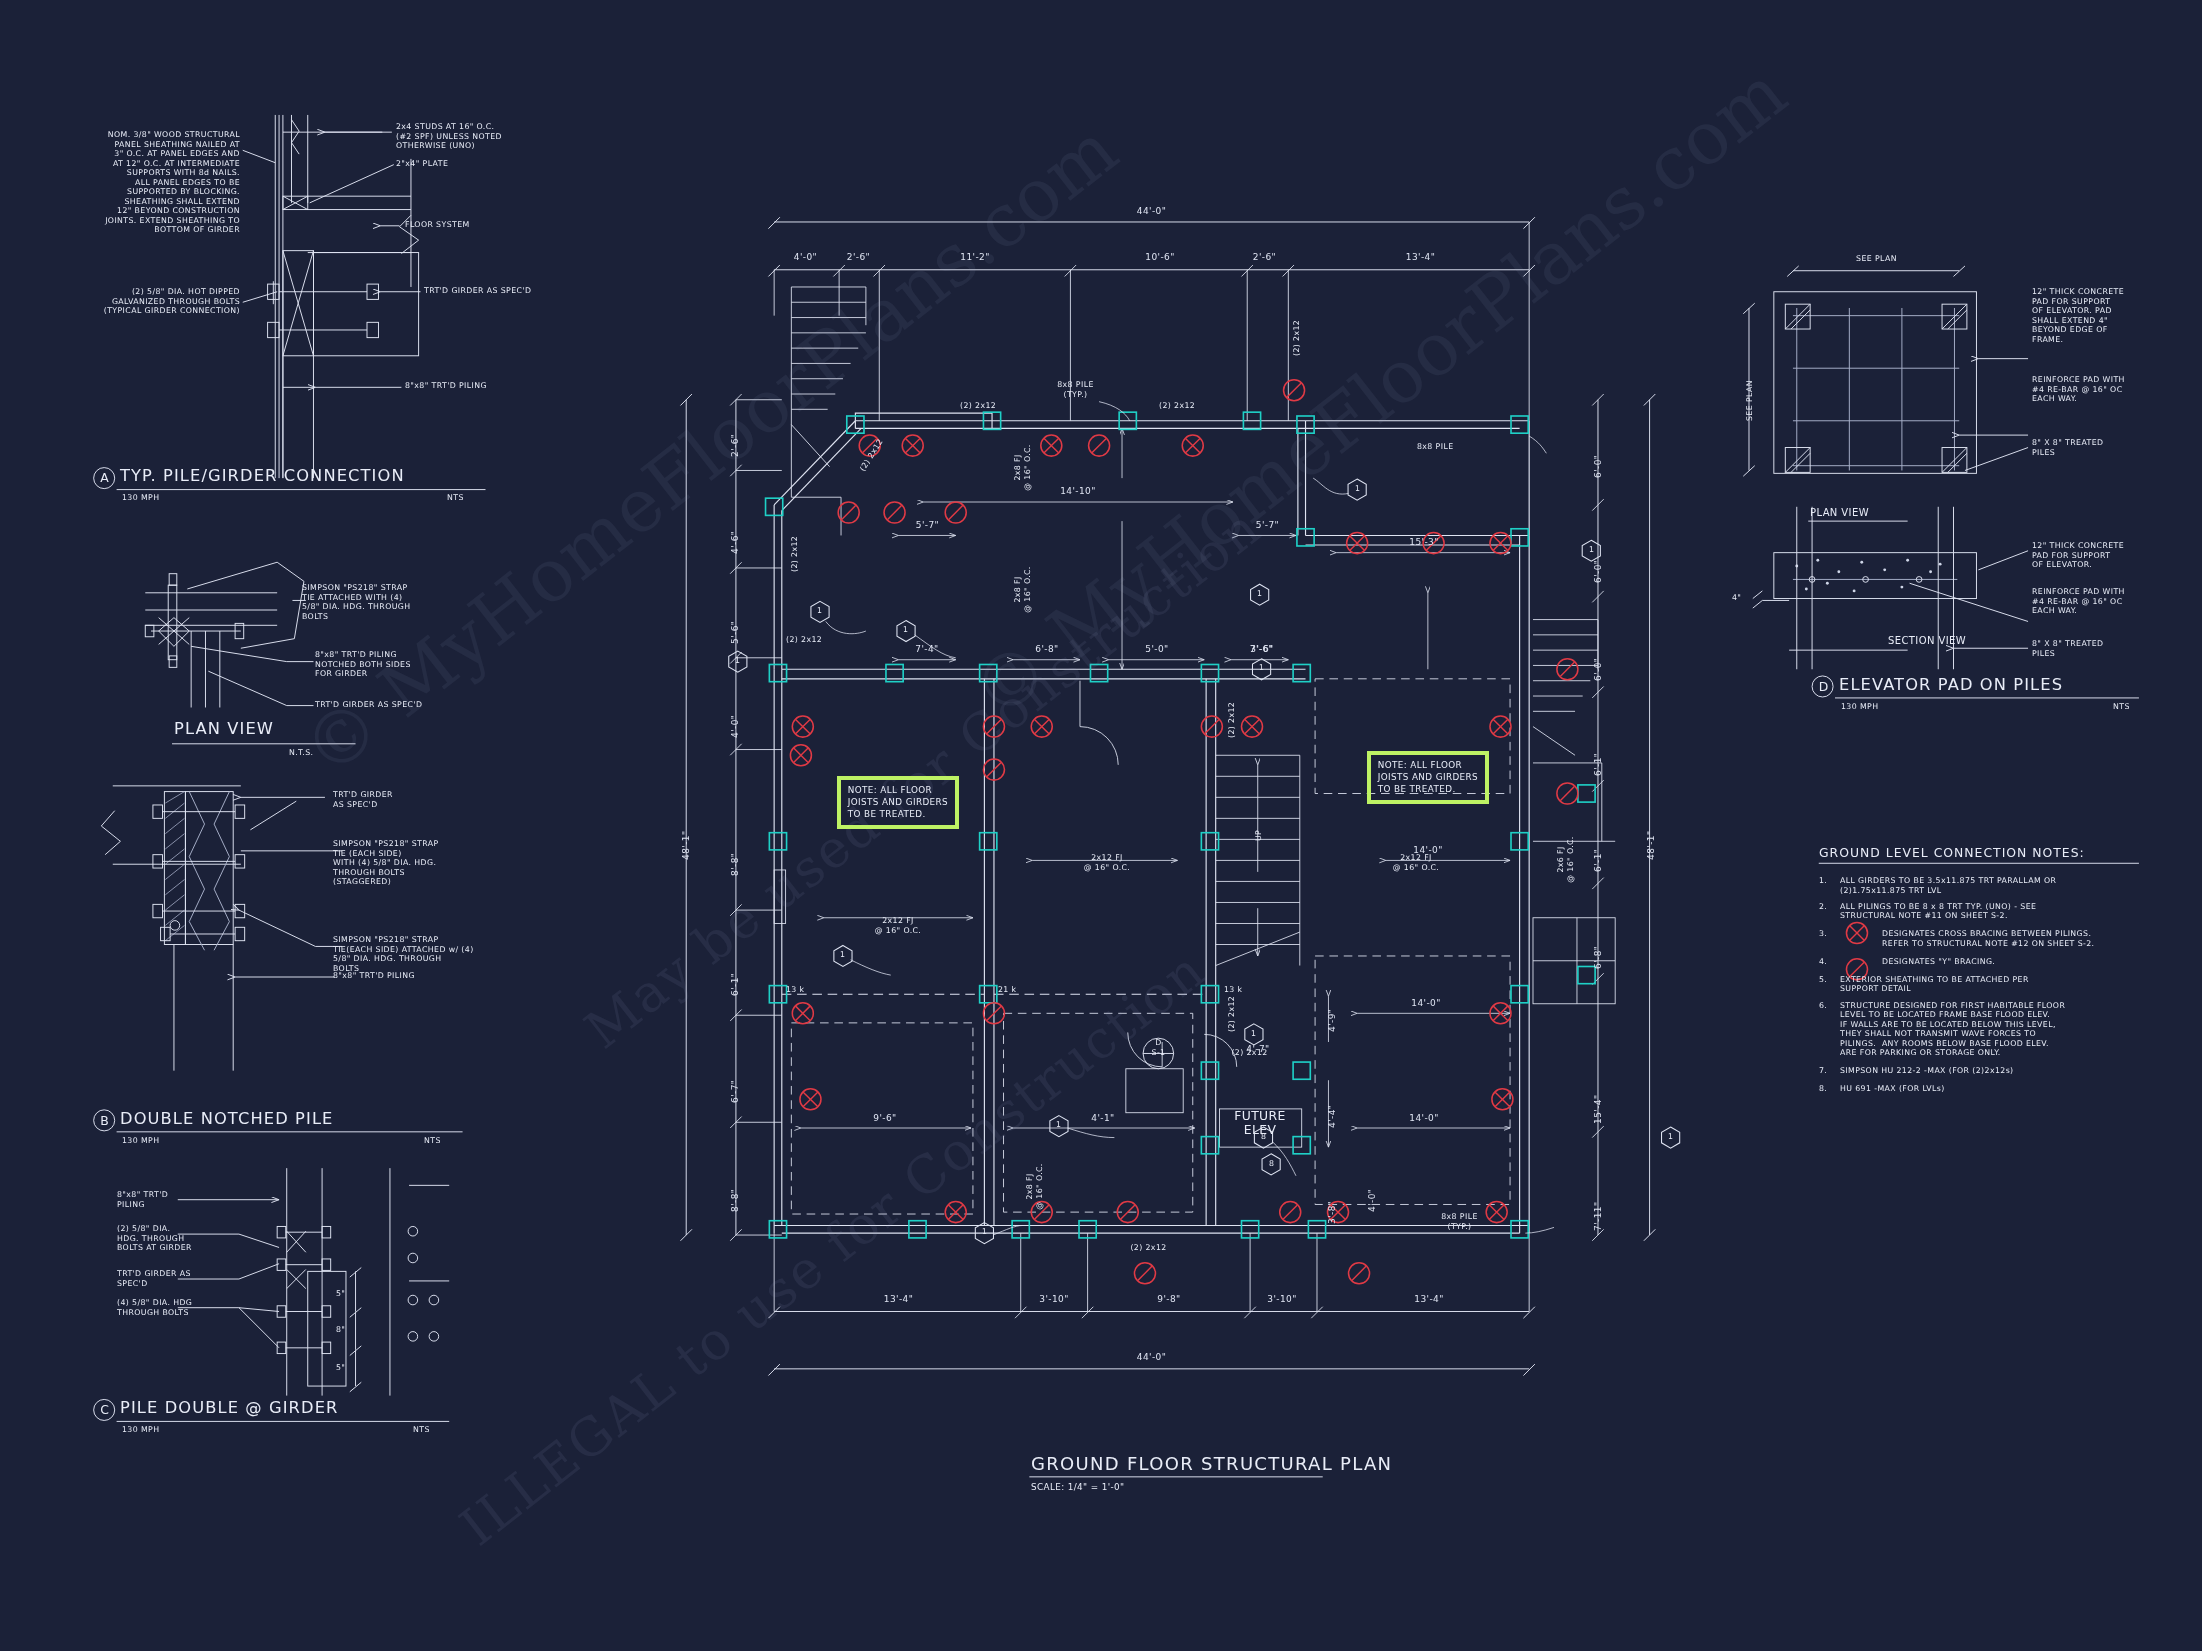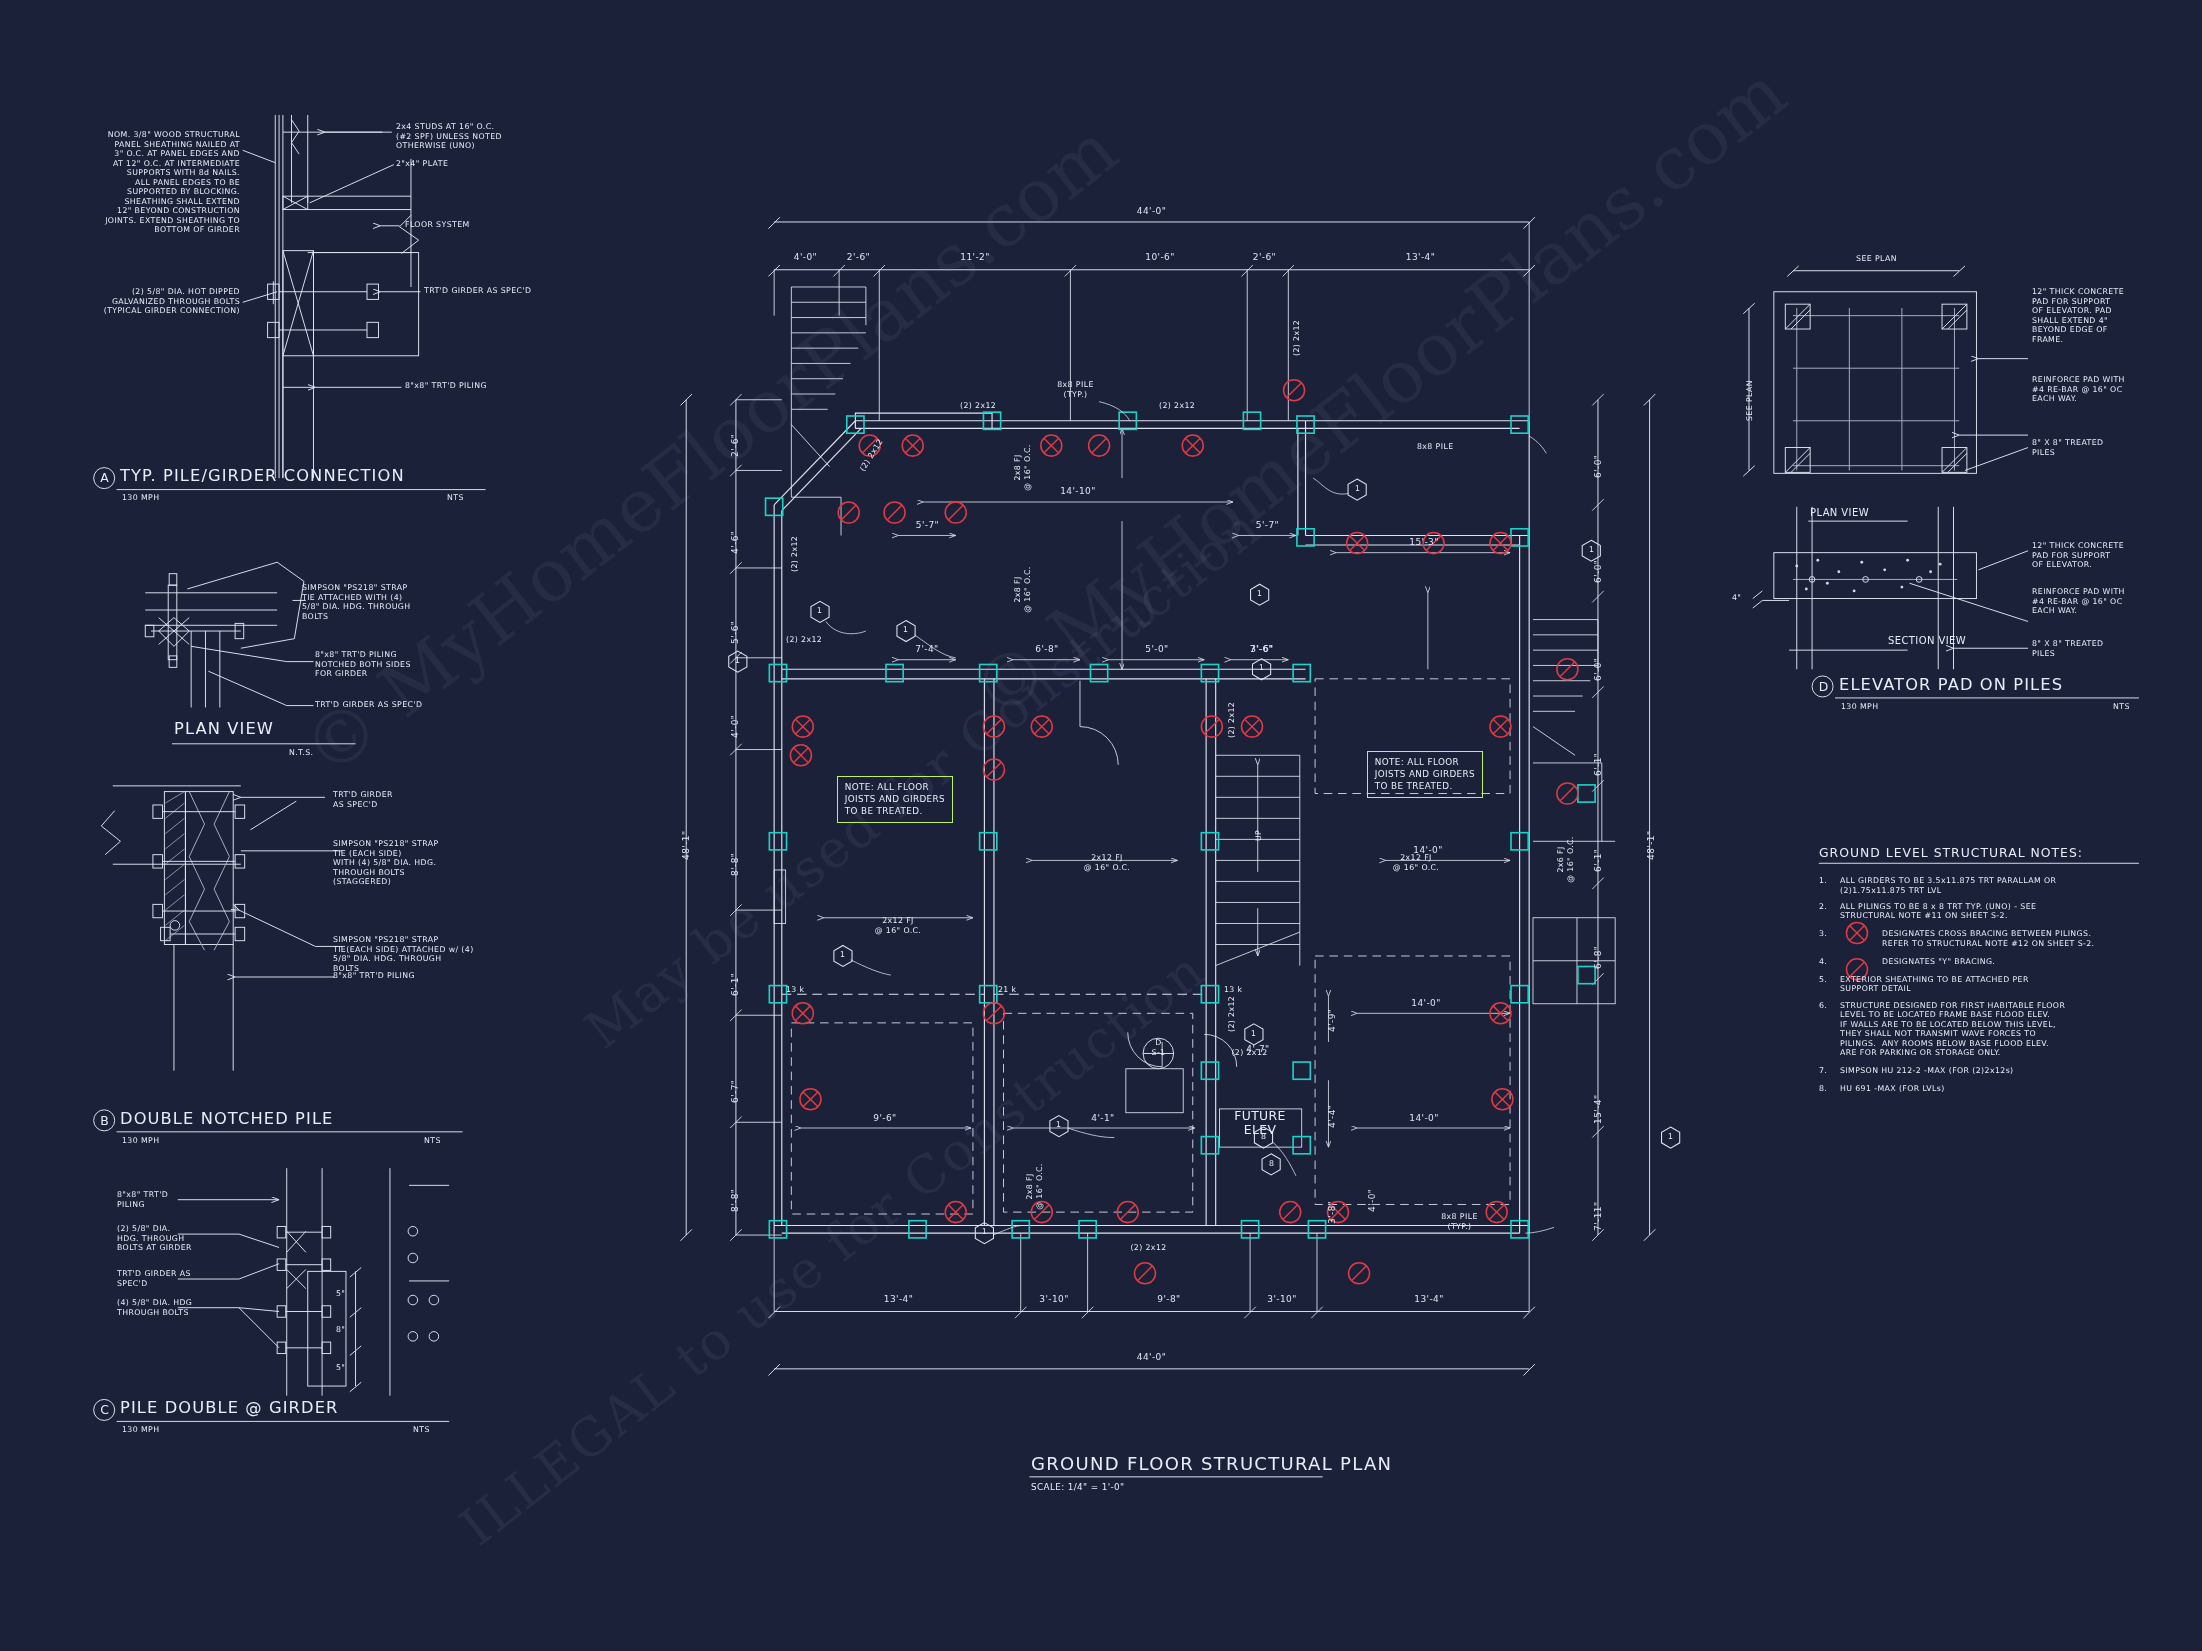--- a/index.html
+++ b/index.html
@@ -14,21 +14,21 @@
   .t.c{text-align:center;}
   .t.r{text-align:right;}
   .xs{font-size:7.8px;}
   .s {font-size:8.8px;}
   .m {font-size:10px;}
   .l {font-size:12.4px;}
   .xl{font-size:16.3px;letter-spacing:1.1px;}
   .xxl{font-size:18px;letter-spacing:1.3px;}
   .dim{font-size:9px;color:#dfe4f2;}
   .vert{transform-origin:0 0;}
-  .tbl{border:1px solid #bef264;padding:4.8px 6.7px;font-size:8.8px;line-height:1.35;
+  .tbl{border:4px solid #bef264;padding:4.8px 6.7px;font-size:8.8px;line-height:1.35;
        background:transparent;}
 
   
   .wm{position:absolute;color:rgba(150,160,200,.085);font-family:"DejaVu Serif",serif;
       font-size:73px;white-space:nowrap;pointer-events:none;}
   .wm2{position:absolute;color:rgba(150,160,200,.10);font-family:"DejaVu Serif",serif;
       font-size:52px;white-space:nowrap;pointer-events:none;letter-spacing:1.9px;}
 </style>
 </head>
 <body>
@@ -738,21 +738,21 @@
 EACH WAY.</div>
   <div class="t xs" style="left:2032px;top:639px;">8" X 8" TREATED
 PILES</div>
   <div class="t xs" style="left:1732px;top:593px;">4"</div>
   <div class="t m" style="left:1856px;top:635px;margin-left:32px;">SECTION VIEW</div>
   <div class="t l" style="left:1818px;top:679px;width:11.5px;text-align:center;">D</div>
   <div class="t xl" style="left:1839px;top:675px;">ELEVATOR PAD ON PILES</div>
   <div class="t xs" style="left:1841px;top:702px;">130 MPH</div>
   <div class="t xs" style="left:2113px;top:702px;">NTS</div>
 
-  <div class="t l" style="left:1819px;top:845px;letter-spacing:1px;">GROUND LEVEL STRUCTURAL NOTES:</div>
+  <div class="t l" style="left:1819px;top:845px;letter-spacing:1px;">GROUND LEVEL CONNECTION NOTES:</div>
 
   <div style="position:absolute;left:1819px;top:876px;width:335px;">
     <div style="display:flex;gap:7.6px;margin-bottom:6.7px;">
       <span class="t xs" style="position:relative;width:13.4px;">1.</span>
       <span class="t xs" style="position:relative;">ALL GIRDERS TO BE 3.5x11.875 TRT PARALLAM OR
 (2)1.75x11.875 TRT LVL</span>
     </div>
     <div style="display:flex;gap:7.6px;margin-bottom:8.6px;">
       <span class="t xs" style="position:relative;width:13.4px;">2.</span>
       <span class="t xs" style="position:relative;">ALL PILINGS TO BE 8 x 8 TRT TYP. (UNO) - SEE

